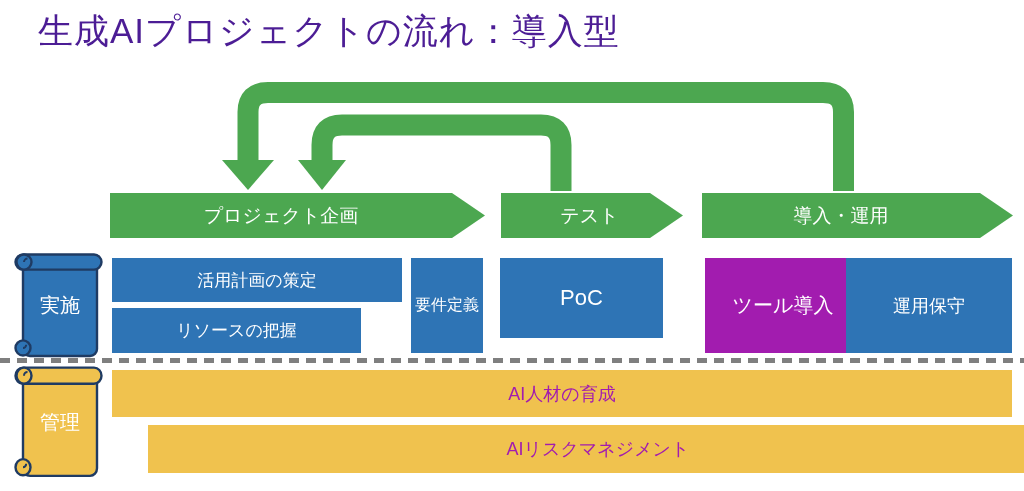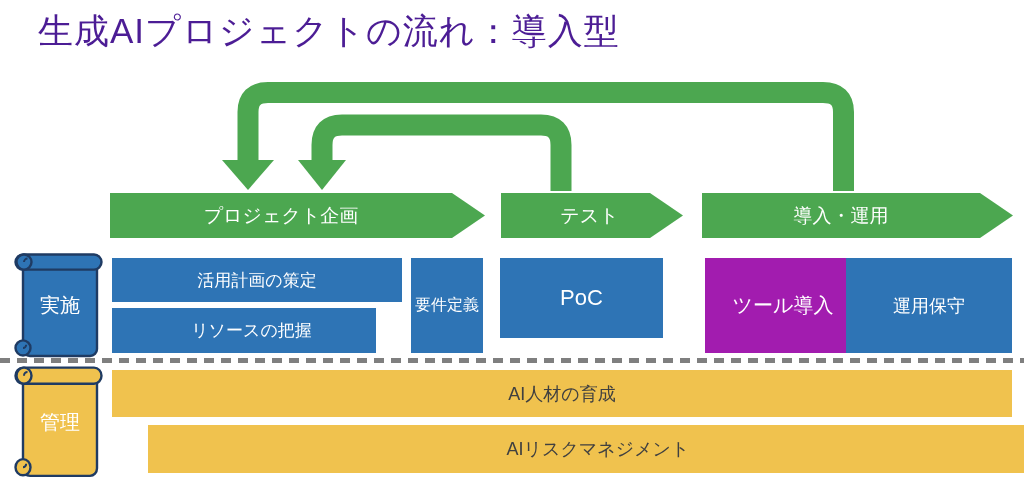--- a/index.html
+++ b/index.html
@@ -26,21 +26,21 @@
   }
   .chev-1{left:110px;width:375px;}
   .chev-2{left:501px;width:182px;padding-left:28px;}
   .chev-3{left:702px;width:311px;align-items:center;}
   
   .box{
     position:absolute;display:flex;align-items:center;justify-content:center;
     background:#2E74B5;color:#ffffff;text-align:center;white-space:nowrap;
   }
   .box-plan{left:112px;top:258px;width:290px;height:44px;font-size:17px;}
-  .box-resource{left:112px;top:308px;width:249px;height:45px;font-size:17px;padding-left:15px;}
+  .box-resource{left:112px;top:308px;width:249px;height:45px;font-size:17px;}
   .box-req{left:411px;top:258px;width:72px;height:95px;font-size:16px;justify-content:center;}
   .box-poc{left:500px;top:258px;width:163px;height:80px;font-size:22px;}
   .box-tool{left:678px;top:258px;width:156px;height:95px;font-size:20px;background:#a21caf;margin-left:27px;}
   .box-maintain{left:846px;top:258px;width:166px;height:95px;font-size:18px;}
   
   .scroll-shape{position:absolute;}
   .scroll-impl{left:14px;top:253px;width:90px;height:105px;}
   .scroll-mgmt{left:14px;top:366px;width:90px;height:112px;}
   .scroll-shape svg{position:absolute;left:0;top:0;width:100%;height:100%;}
   .scroll-impl .fillable{fill:#2E74B5;}
@@ -52,21 +52,21 @@
     display:flex;align-items:center;justify-content:center;
     color:#ffffff;font-size:20px;white-space:nowrap;
   }
   
   .divider{
     position:absolute;left:0;top:358px;width:1024px;height:5px;
     background:repeating-linear-gradient(90deg,#7F7F7F 0 10px,transparent 10px 17px);
   }
   
   .bar{
-    position:absolute;left:112px;width:900px;background:#F0C24E;color:#404040;
+    position:absolute;left:112px;width:900px;background:#F0C24E;color:#a21caf;
     display:flex;align-items:center;justify-content:center;font-size:18px;white-space:nowrap;
   }
   .bar-training{top:370px;height:47px;}
   .bar-risk{top:425px;height:48px;margin-left:36px;}
 </style>
 </head>
 <body>
 
 <div id="canvas">
 

